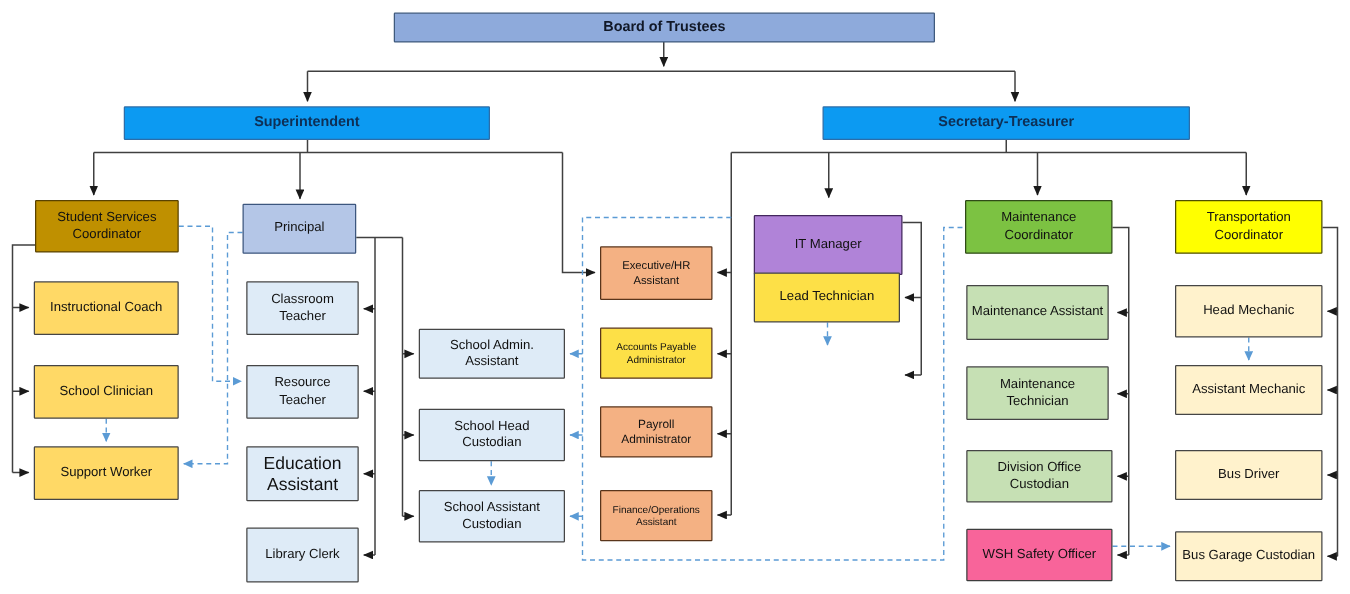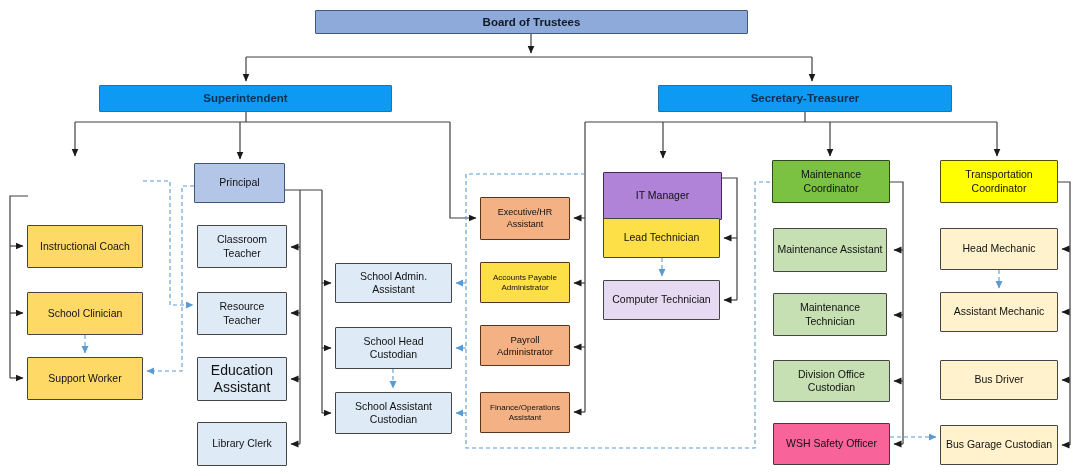--- a/index.html
+++ b/index.html
@@ -93,20 +93,23 @@
   <div id="nodes">
       <div class="node" style="left: 315px; top: 10px; width: 433px; height: 24px; background: rgb(142, 170, 219); border-color: rgb(63, 90, 125); font-size: 11.5px; color: rgb(17, 24, 39); font-weight: 600;">
         <span>Board of Trustees</span>
       </div>
       <div class="node" style="left: 99px; top: 85px; width: 293px; height: 27px; background: rgb(12, 154, 242); border-color: rgb(45, 109, 168); font-size: 11.5px; color: rgb(14, 47, 85); font-weight: 600;">
         <span>Superintendent</span>
       </div>
       <div class="node" style="left: 658px; top: 85px; width: 294px; height: 27px; background: rgb(12, 154, 242); border-color: rgb(45, 109, 168); font-size: 11.5px; color: rgb(14, 47, 85); font-weight: 700;">
         <span>Secretary-Treasurer</span>
       </div>
+      <div class="node" style="left: 28px; top: 160px; width: 115px; height: 42px; background: rgb(191, 144, 0); border-color: rgb(89, 66, 0); font-size: 10.5px; color: rgb(17, 17, 17);">
+        <span>Student Services Coordinator</span>
+      </div>
       <div class="node" style="left: 27px; top: 225px; width: 116px; height: 43px; background: rgb(255, 217, 102); border-color: rgb(69, 69, 69); font-size: 10.5px; color: rgb(17, 17, 17);">
         <span>Instructional Coach</span>
       </div>
       <div class="node" style="left: 27px; top: 292px; width: 116px; height: 43px; background: rgb(255, 217, 102); border-color: rgb(69, 69, 69); font-size: 10.5px; color: rgb(17, 17, 17);">
         <span>School Clinician</span>
       </div>
       <div class="node" style="left: 27px; top: 357px; width: 116px; height: 43px; background: rgb(255, 217, 102); border-color: rgb(69, 69, 69); font-size: 10.5px; color: rgb(17, 17, 17);">
         <span>Support Worker</span>
       </div>
       <div class="node" style="left: 194px; top: 163px; width: 91px; height: 40px; background: rgb(180, 198, 231); border-color: rgb(60, 86, 126); font-size: 10.5px; color: rgb(17, 17, 17);">
@@ -144,23 +147,20 @@
       </div>
       <div class="node" style="left: 480px; top: 392px; width: 90px; height: 41px; background: rgb(244, 177, 131); border-color: rgb(89, 53, 27); font-size: 8px; color: rgb(17, 17, 17);">
         <span>Finance/Operations Assistant</span>
       </div>
       <div class="node" style="left: 603px; top: 162px; width: 119px; height: 48px; background: rgb(176, 131, 216); border-color: rgb(67, 39, 94); font-size: 10.5px; color: rgb(17, 17, 17); margin-top: 10px;">
         <span>IT Manager</span>
       </div>
       <div class="node" style="left: 603px; top: 218px; width: 117px; height: 40px; background: #fde047; border-color: rgb(69, 69, 69); font-size: 10.5px; color: rgb(17, 17, 17);">
         <span>Lead Technician</span>
       </div>
-      <div class="node" style="left: 603px; top: 280px; width: 117px; height: 40px; background: rgb(230, 217, 242); border-color: rgb(69, 69, 69); font-size: 10.5px; color: rgb(17, 17, 17);">
-        <span>Computer Technician</span>
-      </div>
       <div class="node" style="left: 772px; top: 160px; width: 118px; height: 43px; background: rgb(124, 194, 66); border-color: rgb(47, 74, 23); font-size: 10.5px; color: rgb(17, 17, 17);">
         <span>Maintenance Coordinator</span>
       </div>
       <div class="node" style="left: 773px; top: 228px; width: 114px; height: 44px; background: rgb(198, 224, 180); border-color: rgb(69, 69, 69); font-size: 10.5px; color: rgb(17, 17, 17);">
         <span>Maintenance Assistant</span>
       </div>
       <div class="node" style="left: 773px; top: 293px; width: 114px; height: 43px; background: rgb(198, 224, 180); border-color: rgb(69, 69, 69); font-size: 10.5px; color: rgb(17, 17, 17);">
         <span>Maintenance Technician</span>
       </div>
       <div class="node" style="left: 773px; top: 360px; width: 117px; height: 42px; background: rgb(198, 224, 180); border-color: rgb(69, 69, 69); font-size: 10.5px; color: rgb(17, 17, 17);">

